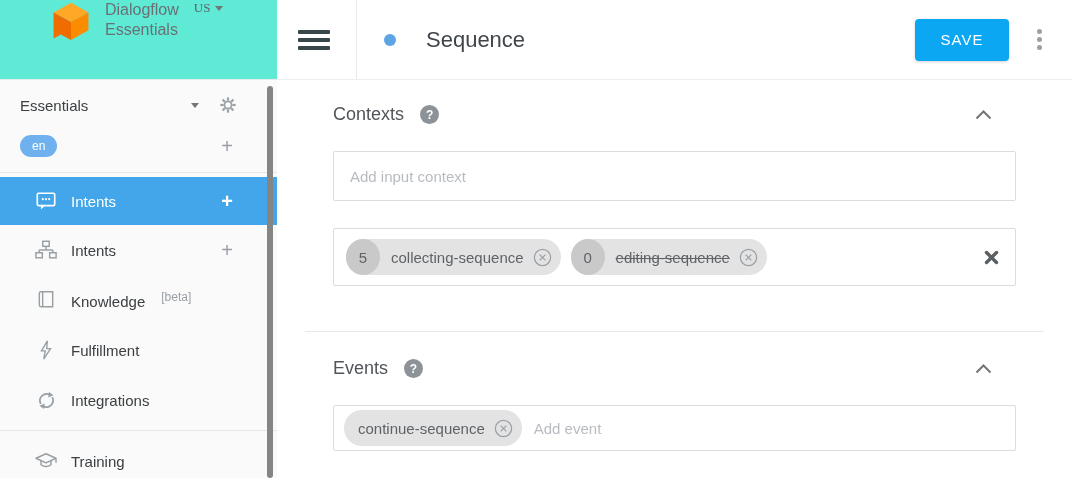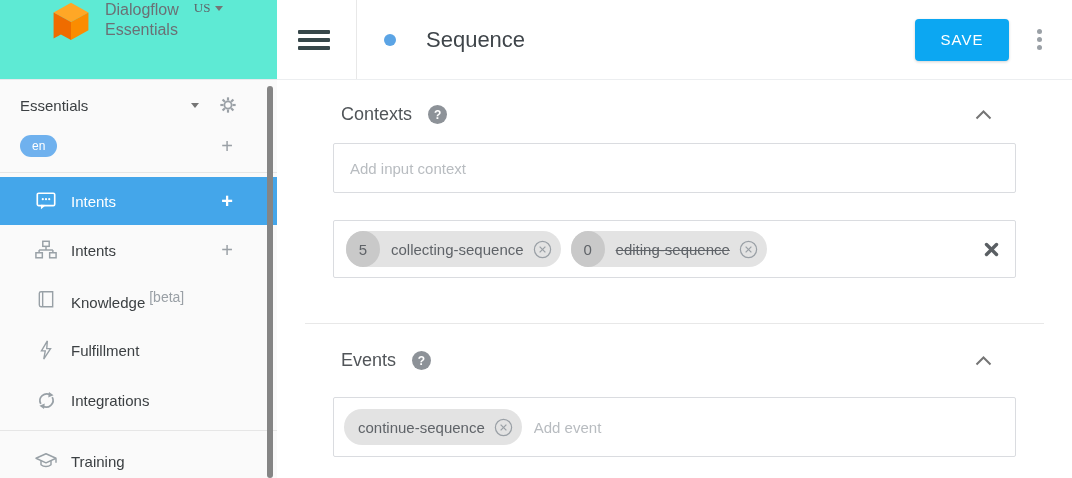--- a/index.html
+++ b/index.html
@@ -24,50 +24,50 @@
   .lang-badge { background:#6fb1ee; color:#fff; font-size:12px; padding:4px 12px; border-radius:13px; }
   .plus { margin-left:auto; color:#9aa0a6; font-size:20px; font-weight:400; line-height:1; width:20px; text-align:center; }
   .side-divider { border-top:1px solid #e6e6e6; margin:8px 0 4px 0; }
   .side-divider2 { border-top:1px solid #e6e6e6; margin:5px 0; }
 
   .nav-item { height:50px; display:flex; align-items:center; padding:0 40px 0 35px; font-size:15px;
               color:#3c4043; cursor:pointer; }
   .nav-item .nicon { width:22px; height:22px; margin-right:14px; display:flex; align-items:center; justify-content:center; }
   .nav-item.selected { background:#44a6ea; color:#fff; height:48px; }
   .nav-item.selected .plus { color:#fff; font-weight:700; }
-  .beta { font-size:14px; color:#9aa0a6; vertical-align:super; margin-left:4px; }
+  .beta { font-size:12px; color:#9aa0a6; vertical-align:super; margin-left:16px; }
 
   
   .main { flex:1; display:flex; flex-direction:column; background:#fff; }
   .toolbar { height:80px; display:flex; align-items:center; border-bottom:1px solid #eceef0; }
   .hamburger { margin-left:21px; width:32px; cursor:pointer; }
   .hamburger div { height:4px; background:#37474a; border-radius:1px; margin:4px 0; }
   .tb-divider { align-self:stretch; border-left:1px solid #e8e8e8; margin-left:26px; }
   .title-dot { width:12px; height:12px; border-radius:50%; background:#5ba4e5; margin-left:27px; }
   .page-title { margin-left:30px; font-size:22px; color:#3f454a; }
   .save-btn { margin-left:auto; width:94px; height:42px; background:#0ca7f2; color:#fff; border:none;
               border-radius:4px; font-size:15px; letter-spacing:1px; font-family:inherit; cursor:pointer;
               box-shadow:0 1px 3px rgba(0,0,0,.18); }
   .kebab { margin:0 30px 0 28px; display:flex; flex-direction:column; gap:3px; align-items:center; cursor:pointer; }
   .kebab span { width:5px; height:5px; border-radius:50%; background:#9aa0a6; }
 
   .content { padding:24px 56px 0 56px; }
-  .section-head { display:flex; align-items:center;margin-left:8px; }
+  .section-head { display:flex; align-items:center; }
   .section-title { font-size:18px; color:#515559; }
   .help-icon { width:19px; height:19px; border-radius:50%; background:#8d9298; color:#fff; font-size:12px;
                font-weight:700; display:flex; align-items:center; justify-content:center; margin-left:16px; cursor:pointer; }
   .chevron { margin-left:auto; margin-right:24px; cursor:pointer; display:flex; }
 
   .ibox { border:1px solid #dadce0; border-radius:2px; display:flex; align-items:center; }
   .ibox input { border:none; outline:none; flex:1; font-size:15px; font-family:inherit; color:#3c4043;
                 background:transparent; min-width:60px; }
   .ibox input::placeholder { color:#b8bcc0; }
-  .input-plain { height:50px; margin-top:18px; padding:12px 16px; }
+  .input-plain { height:50px; margin-top:26px; padding:12px 16px; }
   .input-chips { height:58px; margin-top:27px; padding:0 16px 0 12px; gap:10px; }
-  .input-events { height:60px; margin-top:26px; padding:0 16px 0 10px; gap:12px; }
+  .input-events { height:46px; margin-top:26px; padding:0 16px 0 10px; gap:12px; }
 
   .chip { height:36px; background:#e3e3e3; border-radius:18px; display:flex; align-items:center;
           font-size:15px; color:#5f6368; flex:0 0 auto; }
   .chip .lifespan { width:34px; height:36px; border-radius:50%; background:#c9c9c9; display:flex;
                     align-items:center; justify-content:center; color:#5f6368; }
   .chip .chip-label { padding:0 8px 0 11px; }
   .chip .chip-label.strike { text-decoration:line-through; }
   .chip.no-count .chip-label { padding-left:14px; }
   .chip .chip-close { margin-right:8px; display:flex; cursor:pointer; }
 

